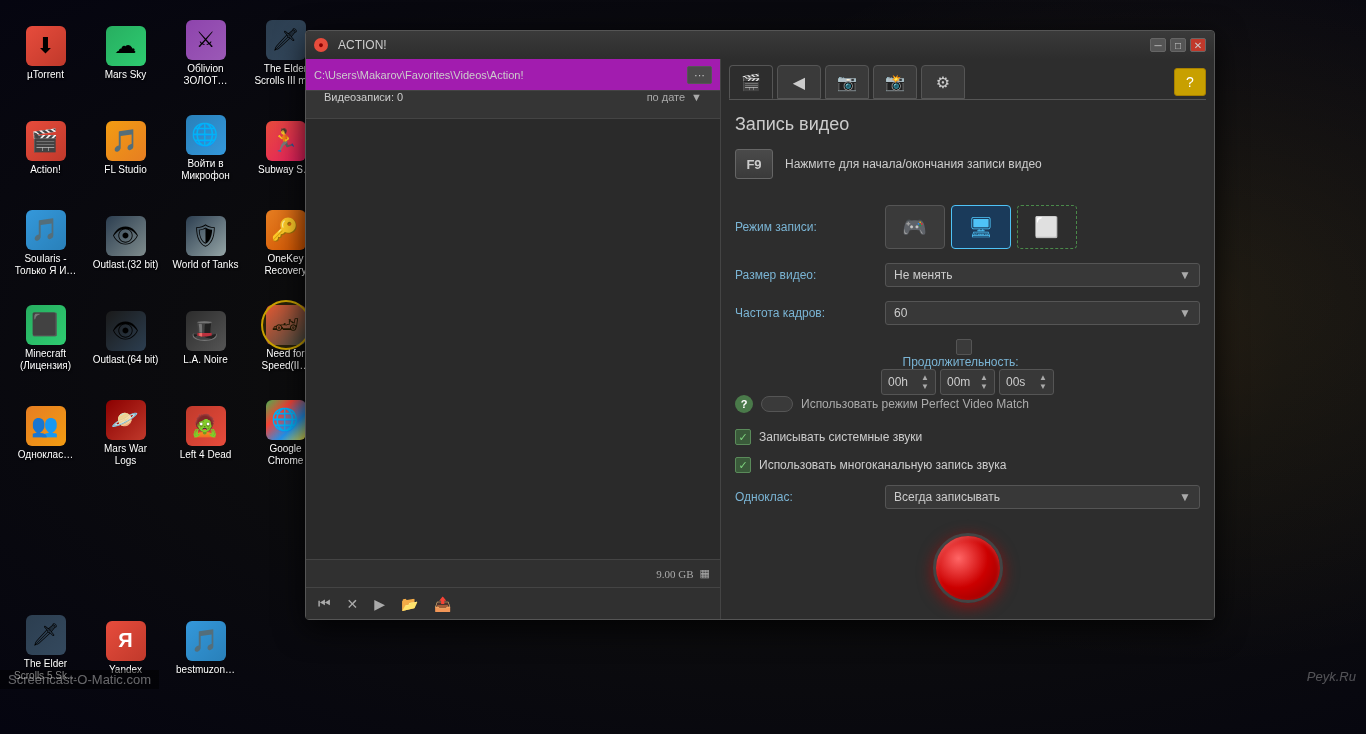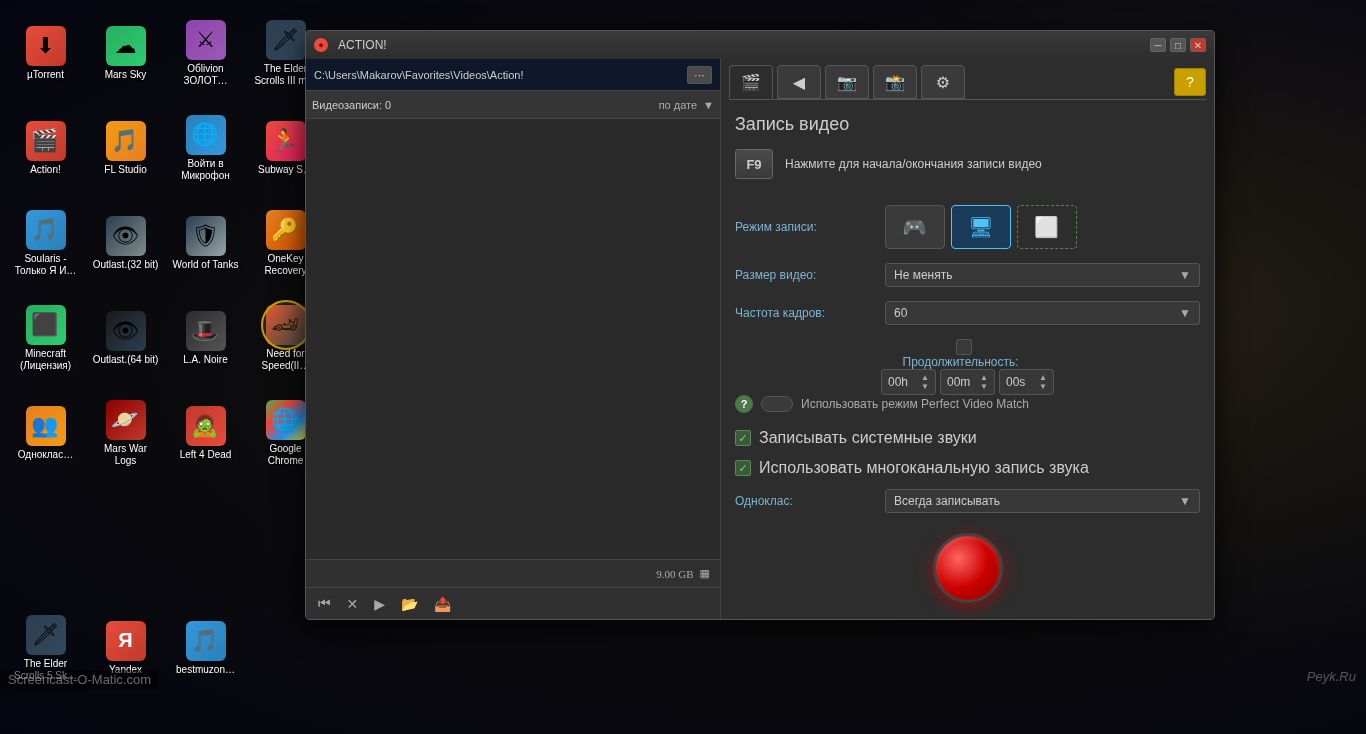--- a/index.html
+++ b/index.html
@@ -157,21 +157,21 @@
     
     .left-panel {
       width: 415px;
       display: flex;
       flex-direction: column;
       border-right: 1px solid #444;
     }
 
     
     .path-bar {
-      background: #0f172a;
+      background: #a21caf;
       height: 32px;
       display: flex;
       align-items: center;
       padding: 0 8px;
       gap: 6px;
       flex-shrink: 0;
       border-bottom: 1px solid #444;
     }
 
     .path-text {
@@ -188,22 +188,21 @@
       padding: 2px 6px;
       cursor: pointer;
       border-radius: 2px;
     }
 
     
     .videos-bar {
       background: #353535;
       height: 28px;
       display: flex;
-      align-items: center;
-      padding: 0 6px;
+      padding: 0 18px;
       flex-shrink: 0;
       border-bottom: 1px solid #444;
     }
 
     .videos-count {
       color: #ccc;
       font-size: 11px;
       flex: 1;
     }
 
@@ -524,21 +523,21 @@
       align-items: center;
       justify-content: center;
       color: #7fd47f;
       font-size: 11px;
       cursor: pointer;
       flex-shrink: 0;
     }
 
     .checkbox-label {
       color: #ccc;
-      font-size: 16px;
+      font-size: 12px;
     }
 
     
     .record-section {
       display: flex;
       justify-content: center;
       padding: 16px;
     }
 
     .record-btn {

